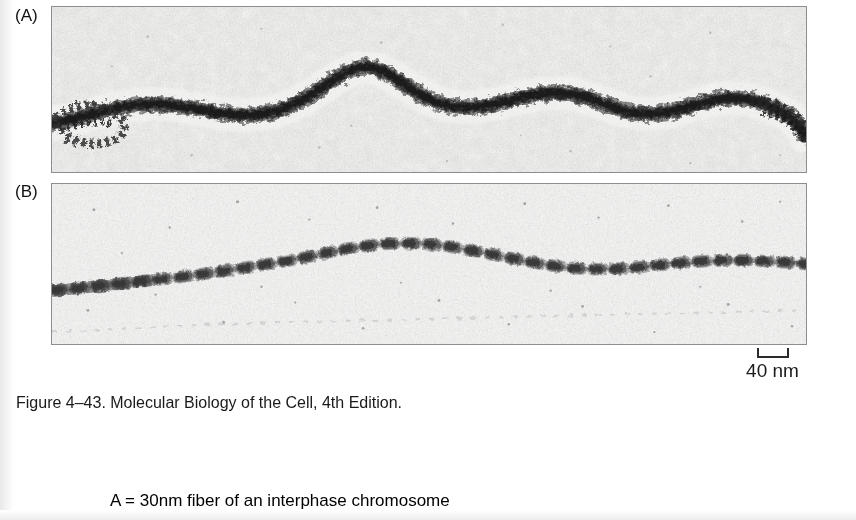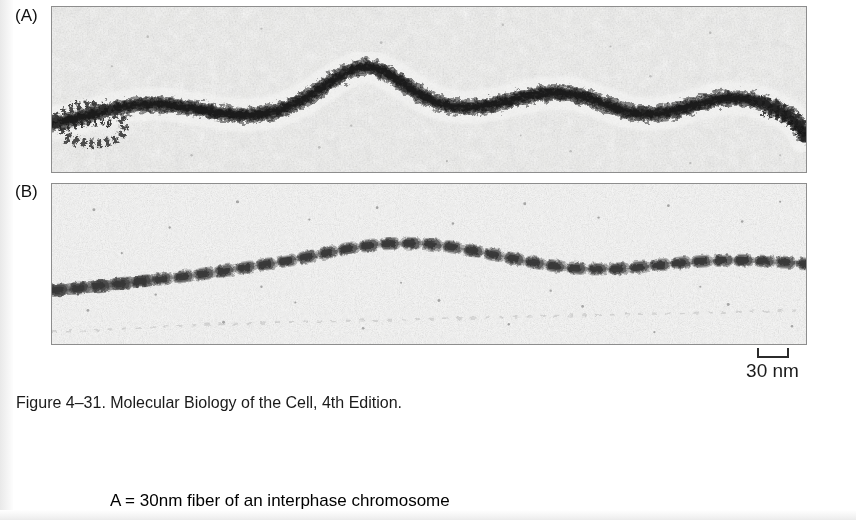--- a/index.html
+++ b/index.html
@@ -312,23 +312,23 @@
         <circle cx="210" cy="104" r="1.2"></circle>
       <circle cx="350" cy="100" r="1.0"></circle>
         <circle cx="500" cy="108" r="1.2"></circle>
       <circle cx="650" cy="104" r="1.1"></circle>
     </g>
   </svg>
 </div>
 
 <div id="scale-bar-group">
   <div id="scale-bar-bracket"></div>
-  <div id="scale-bar-label">30 nm</div>
+  <div id="scale-bar-label">40 nm</div>
 </div>
 
-<div id="figure-caption">Figure 4–31. Molecular Biology of the Cell, 4th Edition.</div>
+<div id="figure-caption">Figure 4–43. Molecular Biology of the Cell, 4th Edition.</div>
 
 <div id="legend-block">
   <span class="legend-line">A = 30nm fiber of an interphase chromosome</span>
   
 </div>
 
 <div id="bottom-edge-strip"></div>
 
 </body></html>

